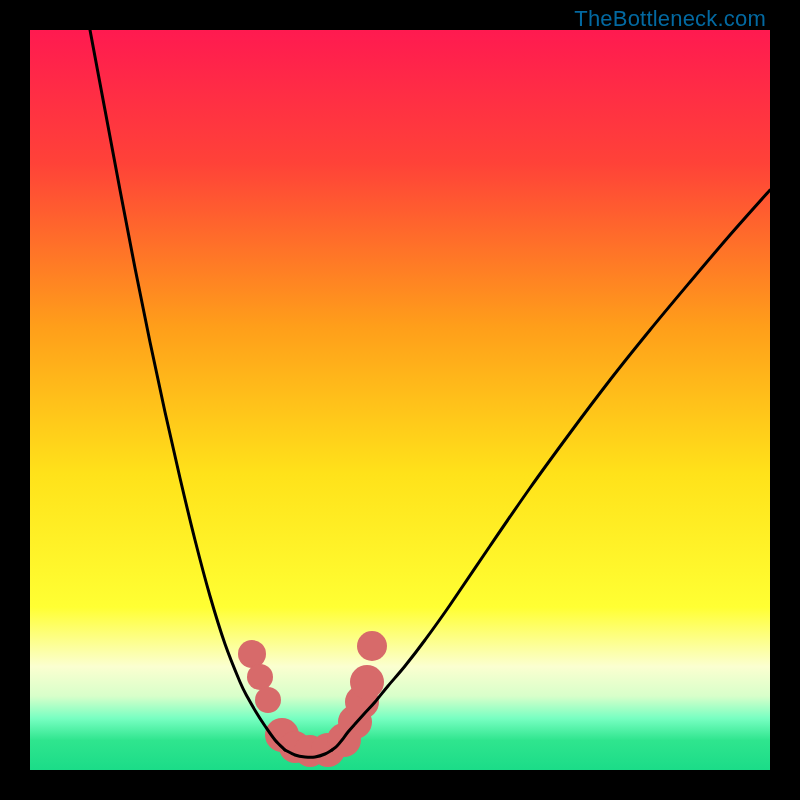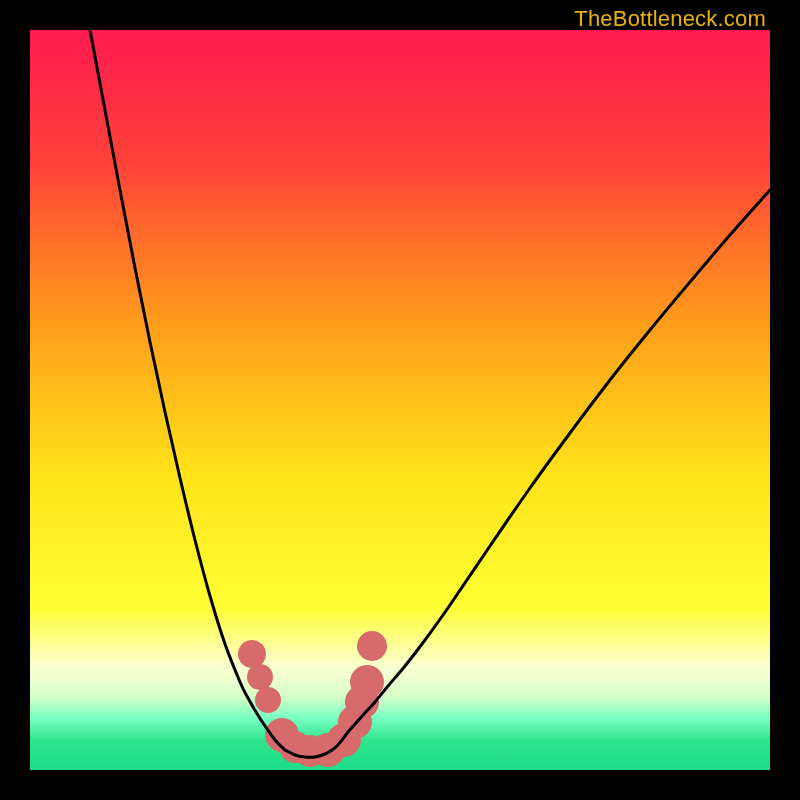--- a/index.html
+++ b/index.html
@@ -26,21 +26,21 @@
     overflow: hidden;
   }
   .gradient {
     position: absolute;
     left: 0; top: 0; right: 0; bottom: 0;
   }
   .watermark {
     position: absolute;
     top: 6px;
     right: 34px;
-    color: #eab308;
+    color: #0369a1;
     font-size: 22px;
     font-weight: 500;
     letter-spacing: 0.2px;
     user-select: none;
     pointer-events: none;
   }
 </style>
 </head>
 <body>
 

